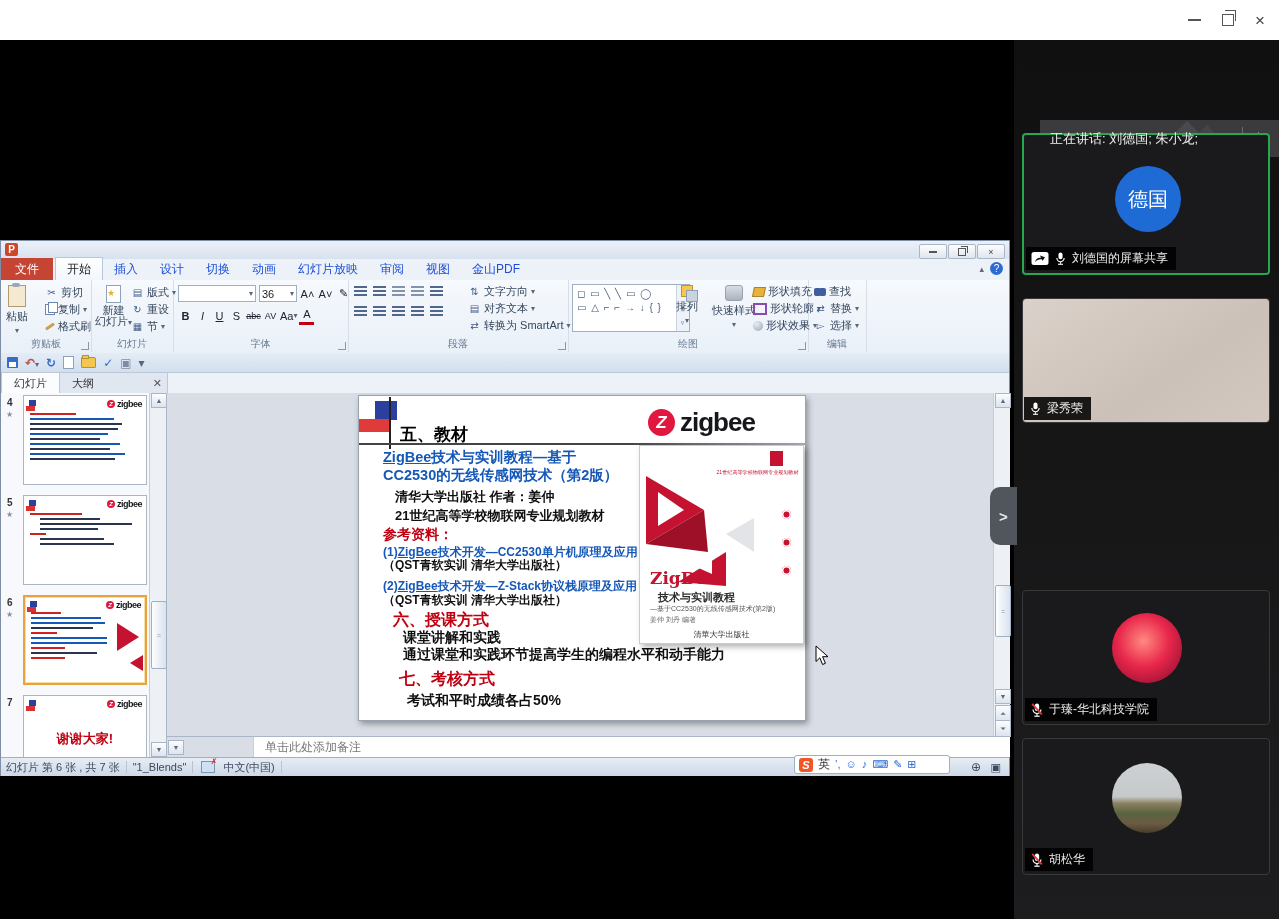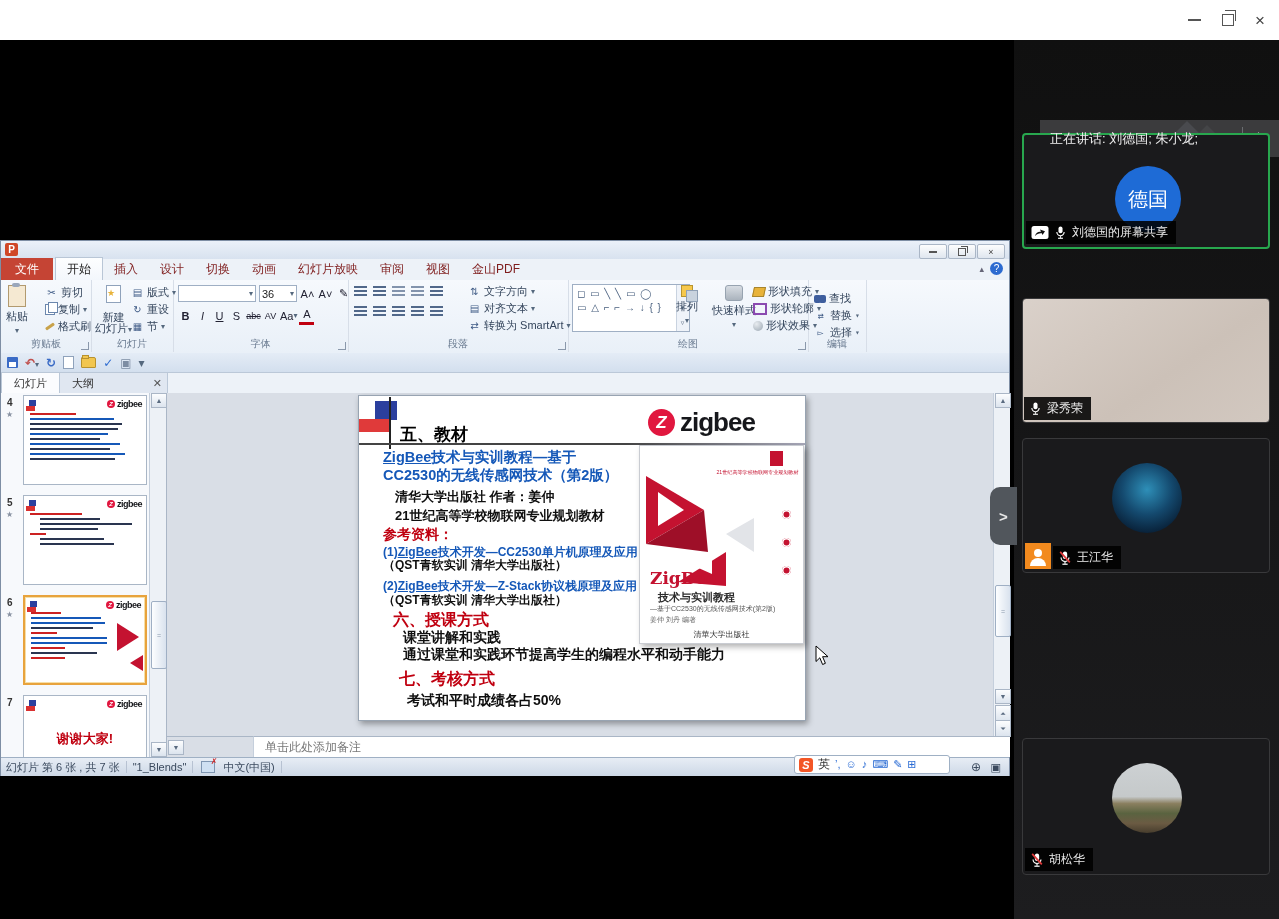--- a/index.html
+++ b/index.html
@@ -22,21 +22,21 @@
   #ppt-appicon{left:4px;top:2px;width:13px;height:13px;background:#D04727;color:#fff;font-size:10px;font-weight:bold;
                display:flex;align-items:center;justify-content:center;border-radius:2px;}
   #ppt-title{left:0;right:0;top:2px;text-align:center;font-size:11px;color:#3a3a3a;}
   .pwin{top:3px;width:26px;height:13px;display:flex;align-items:center;justify-content:center;background:linear-gradient(#fdfdfd,#dfe6ef);
         border:1px solid #aab6c6;border-radius:2px;font-size:9px;color:#444;}
   .pmin{width:8px;height:2px;background:#555;}
   .pres{width:6px;height:6px;border:1px solid #555;position:relative;}
   .pres::before{content:"";position:absolute;left:2px;top:-3px;width:6px;height:6px;border:1px solid #555;border-left:none;border-bottom:none;}
   
   #ppt-tabs{left:0;top:18px;width:100%;height:21px;background:#EDF2F8;border-bottom:1px solid #C5D0DE;display:flex;align-items:flex-end;}
-  .rtab{padding:3px 11px 2px;font-size:12px;color:#7f1d1d;cursor:pointer;}
+  .rtab{padding:3px 11px 2px;font-size:12px;color:#1d4ed8;cursor:pointer;}
   .rtab.file{background:#C54434;color:#fff;padding:3px 14px 2px;margin-right:2px;}
   .rtab.active{background:linear-gradient(#FDFEFF,#F3F7FC);border:1px solid #B9C6D6;border-bottom:none;color:#222;}
   #tab-right{right:6px;top:21px;display:flex;gap:6px;align-items:center;}
   .caret-up{font-size:9px;color:#667;}
   .helpq{width:13px;height:13px;border-radius:50%;background:#2D6BD0;color:#fff;font-size:10px;display:flex;align-items:center;justify-content:center;}
   
   #ribbon{left:0;top:39px;width:100%;height:73px;background:linear-gradient(#F6F9FD,#E9F0F8);border-bottom:1px solid #C5D0DE;font-size:11px;color:#34455c;}
   .rgroup{position:absolute;top:0;height:72px;border-right:1px solid #D7DEE8;}
   .glabel{position:absolute;bottom:1px;left:0;right:0;text-align:center;font-size:10px;color:#67788e;}
   .launcher{position:absolute;right:2px;bottom:2px;width:7px;height:7px;border-right:1px solid #8a98ab;border-bottom:1px solid #8a98ab;}
@@ -233,21 +233,21 @@
               <span>格式刷</span>
             </div>
         </div>
         <div class="glabel">剪贴板</div>
         <div class="launcher"></div>
       </div>
 
       <div class="rgroup" style="left:90px;width:82px;">
         <div class="bigbtn" style="left:2px;top:3px;">
           <span class="icon-page"><span class="star">★</span></span>
-          <span style="line-height:11px;text-align:center;margin-top:7px;"><span>新建</span><br><span>幻灯片</span><span class="dd">▾</span></span>
+          <span style="line-height:11px;text-align:center;"><span>新建</span><br><span>幻灯片</span><span class="dd">▾</span></span>
         </div>
         <div class="abs" style="left:38px;top:4px;">
           <div class="sbtn">
               <span class="sic">▤</span>
               <span>版式</span>
               <span class="dd">▾</span>
             </div>
           <div class="sbtn">
               <span class="sic">↻</span>
               <span>重设</span>
@@ -363,21 +363,21 @@
               <span class="sphere"></span>
               <span>形状效果</span>
               <span class="dd">▾</span>
             </div>
         </div>
         <div class="glabel">绘图</div>
         <div class="launcher"></div>
       </div>
 
       <div class="rgroup" style="left:807px;width:58px;">
-        <div class="abs" style="left:4px;top:10px;font-family:Liberation Mono, monospace;">
+        <div class="abs" style="left:4px;top:3px;">
           <div class="sbtn">
               <span class="binoc"></span>
               <span>查找</span>
             </div>
           <div class="sbtn">
               <span class="sic">⇄</span>
               <span>替换</span>
               <span class="dd">▾</span>
             </div>
           <div class="sbtn">
@@ -589,21 +589,21 @@
   <div id="speakbar">
     <span class="wm" style="right:80px;"></span>
     <span class="wm" style="right:60px;top:10px;opacity:.35;"></span>
     <span class="txt">正在讲话: 刘德国; 朱小龙;</span>
     <span id="speak-sep"></span>
     <svg width="22" height="18" viewBox="0 0 22 18" style="position:absolute;right:8px;top:10px;">
       <path d="M10 2 L3 8 L10 14 V10.5 C15 10.5 17.5 12 19.5 15.5 C19.5 8.5 15.5 6 10 6 Z" fill="#C7CBD0"></path>
     </svg>
   </div>
 
-  <div class="tile speaking" style="top:93px;height:116px;">
+  <div class="tile speaking" style="top:93px;height:142px;">
     <span class="avatar" style="left:91px;top:31px;width:66px;height:66px;background:#1E6BD6;font-size:20px;color:#fff;">德国</span>
     <div class="namebar">
       <svg width="18" height="15" viewBox="0 0 18 15">
         <rect x="0.5" y="1" width="17" height="13" rx="2.5" fill="#ffffff"></rect>
         <path d="M4 11 C5 7.5 7.5 6.3 10 6.8 L9 4.4 L14 6.2 L11.5 10 L10.8 8.3 C8 8 6 9 4 11 Z" fill="#111"></path>
       </svg>
       <svg width="13" height="15" viewBox="0 0 16 17">
         <rect x="5.5" y="1" width="5" height="8.5" rx="2.5" fill="#fff"></rect>
         <path d="M3.5 8 a4.5 4.5 0 0 0 9 0" stroke="#fff" stroke-width="1.4" fill="none"></path>
         <line x1="8" y1="13" x2="8" y2="15" stroke="#fff" stroke-width="1.4"></line>
@@ -618,38 +618,34 @@
       <svg width="13" height="15" viewBox="0 0 16 17">
         <rect x="5.5" y="1" width="5" height="8.5" rx="2.5" fill="#fff"></rect>
         <path d="M3.5 8 a4.5 4.5 0 0 0 9 0" stroke="#fff" stroke-width="1.4" fill="none"></path>
         <line x1="8" y1="13" x2="8" y2="15" stroke="#fff" stroke-width="1.4"></line>
         <line x1="5" y1="15.6" x2="11" y2="15.6" stroke="#fff" stroke-width="1.4"></line>
       </svg>
       <span class="nm">梁秀荣</span>
     </div>
   </div>
 
-  <div class="tile" style="top:398px;height:135px;">
-    <span class="avatar" style="left:89px;top:24px;width:70px;height:70px;background:radial-gradient(circle at 50% 38%,#2E8FB8,#14496E 45%,#081F36 80%);"></span>
-    <span class="badge">
-        <span class="head"></span>
-        <span class="body"></span>
-      </span>
-    <div class="namebar" style="left:30px;">
+
+  <div class="tile" style="top:550px;height:135px;">
+    <span class="avatar" style="left:89px;top:22px;width:70px;height:70px;background:radial-gradient(circle at 45% 40%,#FF8A80,#E8274B 45%,#9C1134 85%);"></span>
+    <div class="namebar">
       <svg width="14" height="16" viewBox="0 0 16 17">
         <rect x="5.5" y="1" width="5" height="8.5" rx="2.5" fill="#fff"></rect>
         <path d="M3.5 8 a4.5 4.5 0 0 0 9 0" stroke="#fff" stroke-width="1.4" fill="none"></path>
         <line x1="8" y1="13" x2="8" y2="15" stroke="#fff" stroke-width="1.4"></line>
         <line x1="5" y1="15.6" x2="11" y2="15.6" stroke="#fff" stroke-width="1.4"></line>
         <line x1="2.5" y1="1.5" x2="13.5" y2="13.5" stroke="#E03A3A" stroke-width="2"></line>
       </svg>
-      <span class="nm">王江华</span>
+      <span class="nm">于臻-华北科技学院</span>
     </div>
   </div>
-
 
   <div class="tile" style="top:698px;height:137px;">
     <span class="avatar" style="left:89px;top:24px;width:70px;height:70px;background:linear-gradient(180deg,#CDD1D3 0%,#C5C9CA 48%,#8A7F5F 58%,#5A6340 72%,#6B5B43 86%,#473D2D 100%);"></span>
     <div class="namebar">
       <svg width="14" height="16" viewBox="0 0 16 17">
         <rect x="5.5" y="1" width="5" height="8.5" rx="2.5" fill="#fff"></rect>
         <path d="M3.5 8 a4.5 4.5 0 0 0 9 0" stroke="#fff" stroke-width="1.4" fill="none"></path>
         <line x1="8" y1="13" x2="8" y2="15" stroke="#fff" stroke-width="1.4"></line>
         <line x1="5" y1="15.6" x2="11" y2="15.6" stroke="#fff" stroke-width="1.4"></line>
         <line x1="2.5" y1="1.5" x2="13.5" y2="13.5" stroke="#E03A3A" stroke-width="2"></line>

